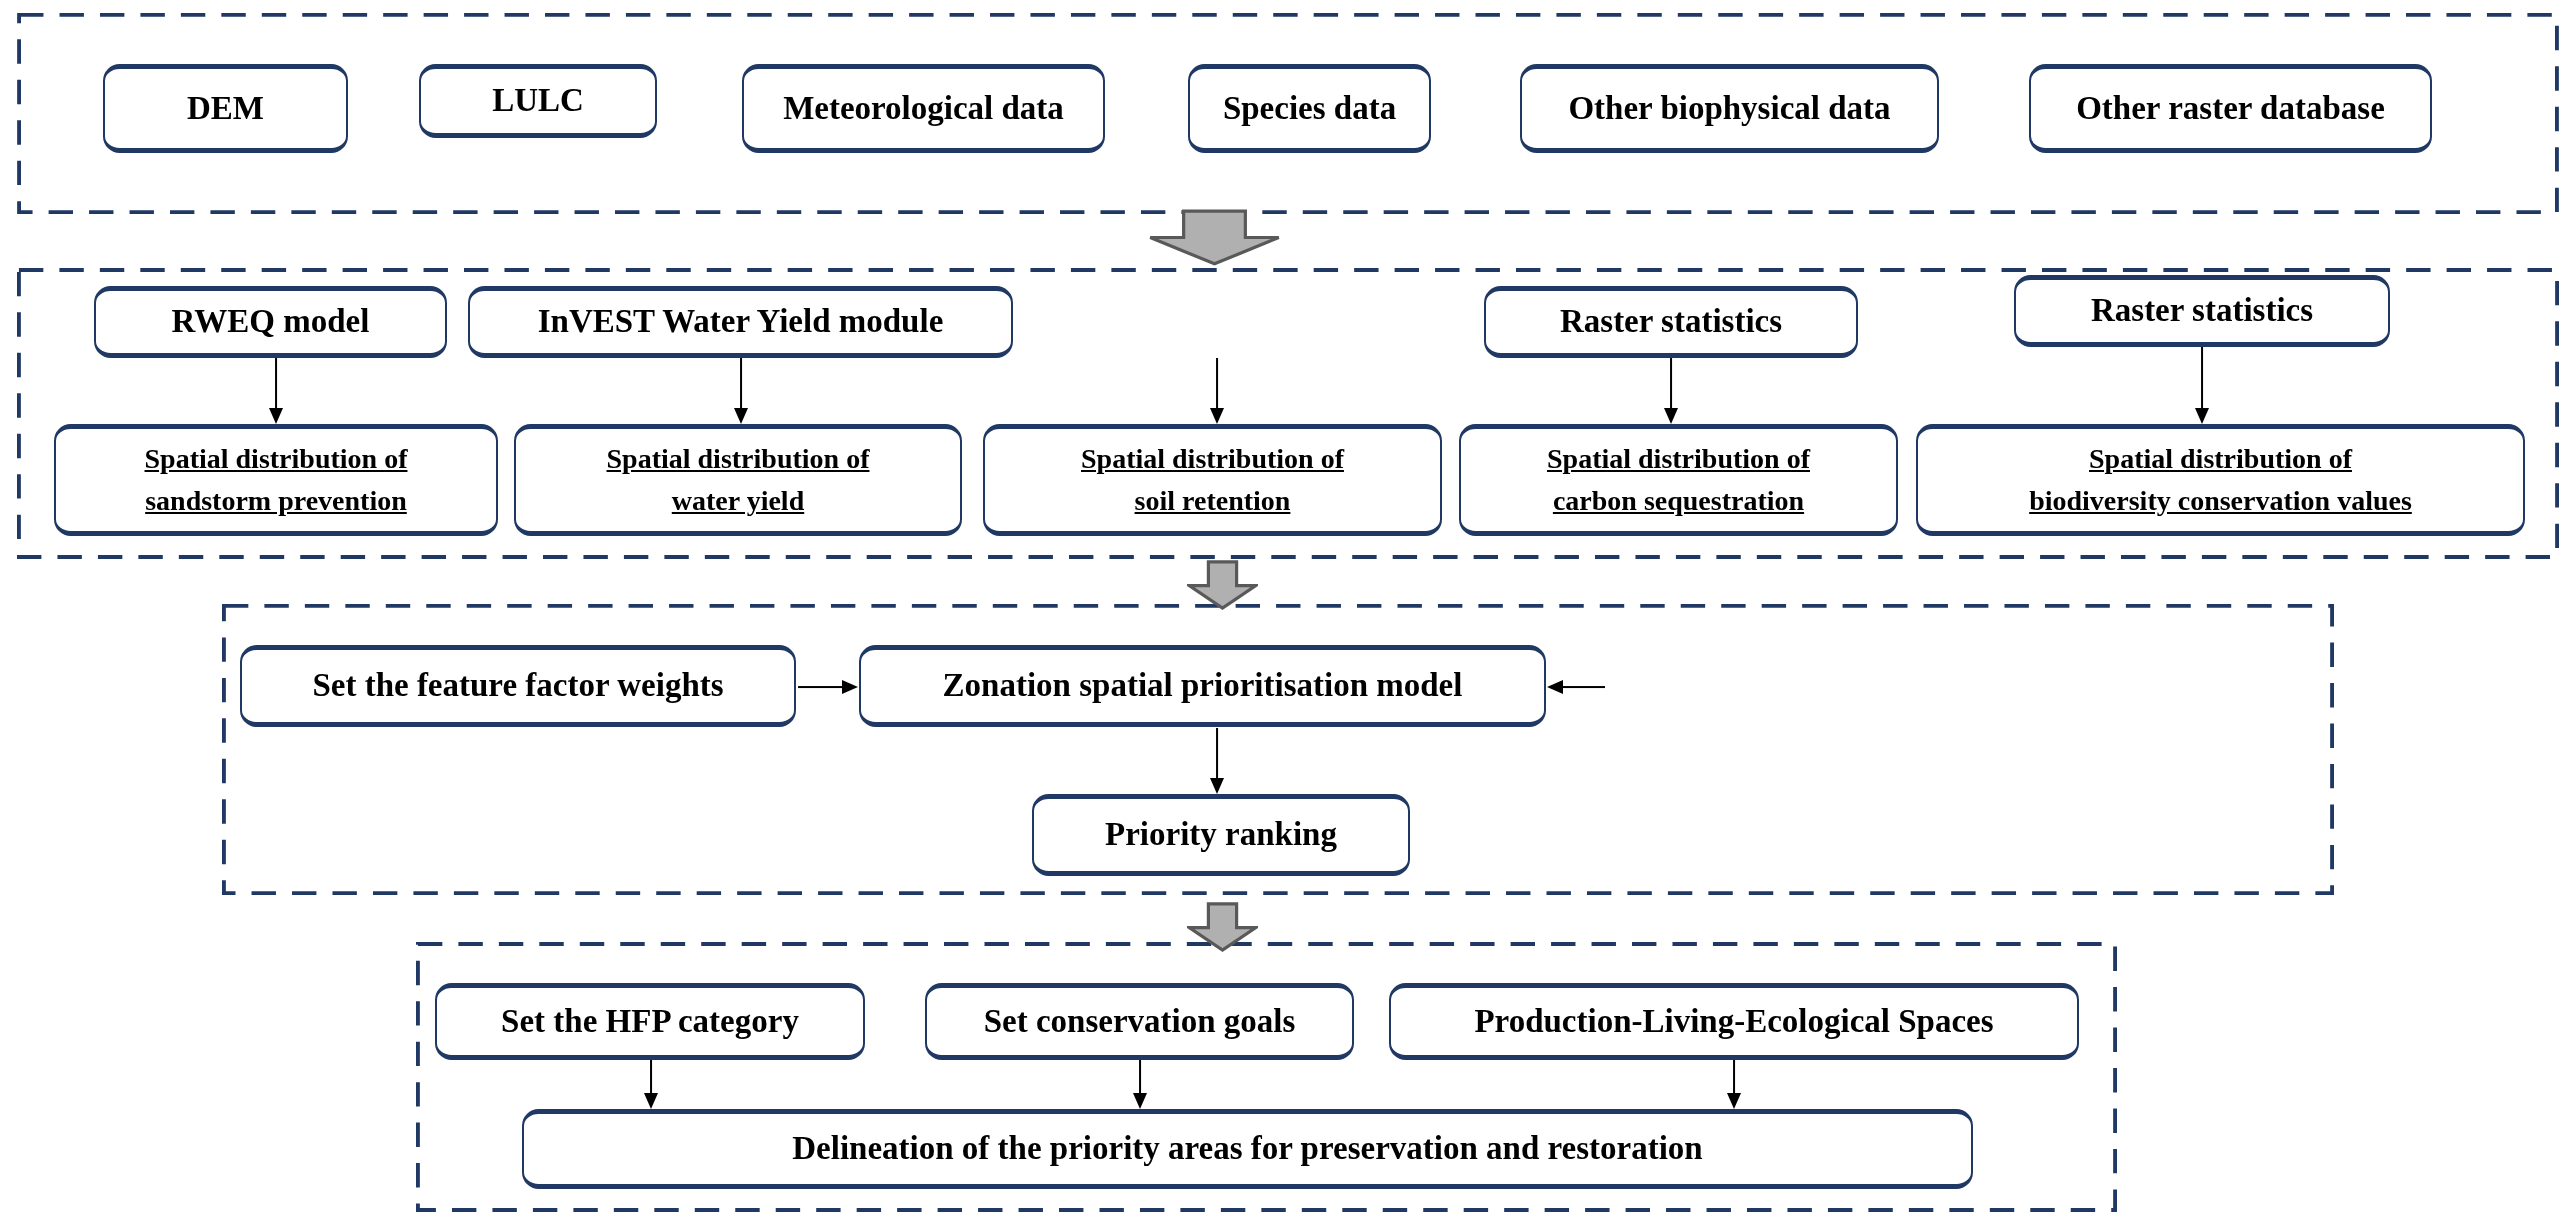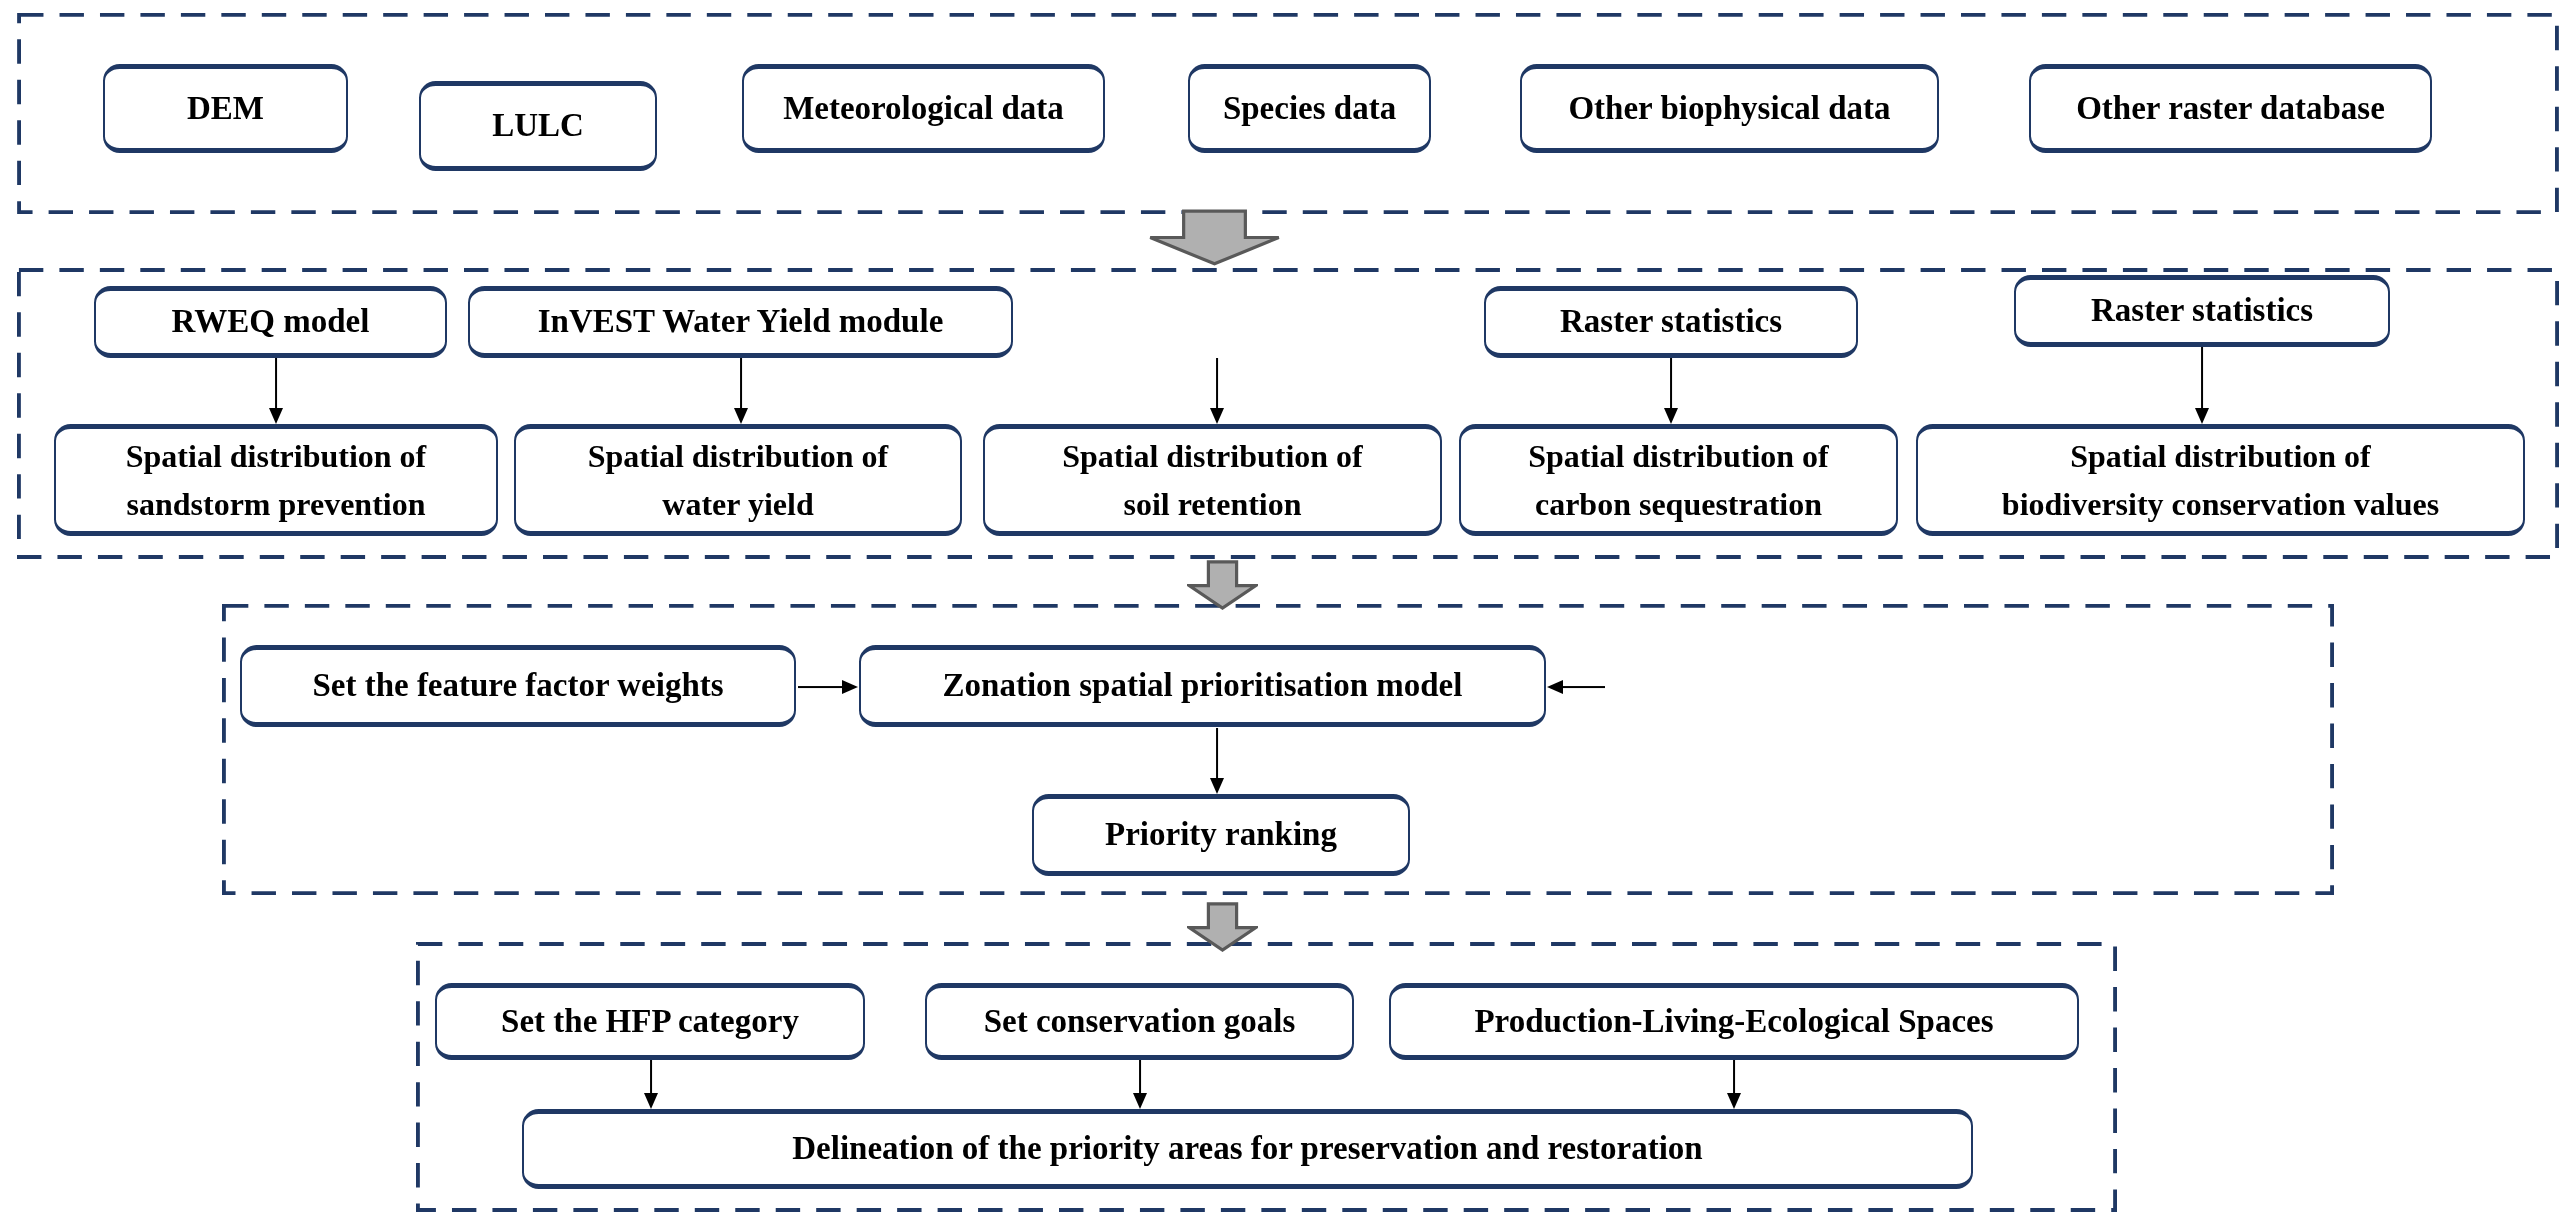--- a/index.html
+++ b/index.html
@@ -22,21 +22,21 @@
     border-width:5.1px 2.6px;
     border-radius:16.7px;
     display:flex;align-items:center;justify-content:center;
     text-align:center;
     font-size:33px;line-height:1.5;
     white-space:pre-line;
     box-sizing:border-box;
     padding:0 11.6px;
     z-index:3;
   }
-  .box.small{font-size:32px;}
+  .box.small{font-size:28px;text-decoration:underline;}
   .varrow{position:absolute;width:15.4px;z-index:2;}
   .varrow .shaft{position:absolute;left:50%;transform:translateX(-50%);top:0;bottom:14px;width:1.9px;background:#000;}
   .varrow .head{position:absolute;left:50%;transform:translateX(-50%);bottom:0;width:0;height:0;
     border-left:7px solid transparent;border-right:7px solid transparent;border-top:16.7px solid #000;}
   .harrow{position:absolute;height:15.4px;z-index:2;}
   .harrow .shaft{position:absolute;top:50%;transform:translateY(-50%);height:1.9px;background:#000;}
   .harrow.right .shaft{left:0;right:13px;}
   .harrow.left  .shaft{right:0;left:13px;}
   .harrow .head{position:absolute;top:50%;transform:translateY(-50%);width:0;height:0;
     border-top:7px solid transparent;border-bottom:7px solid transparent;}
@@ -49,21 +49,21 @@
 
 <div id="canvas">
 
   <div class="section" style="left:16.7px;top:13px;width:2542px;height:201px;">
     <svg width="2542" height="201" viewBox="0 0 3958 313">
       <rect x="3" y="3" width="3952" height="307" fill="none" stroke="#1f3864" stroke-width="6" stroke-dasharray="38 25"></rect>
     </svg>
   </div>
 
   <div class="box" style="left:103px;top:64px;width:245px;height:89px;">DEM</div>
-  <div class="box" style="left:419px;top:81px;width:238px;height:90px;text-align:center;">LULC</div>
+  <div class="box" style="left:419px;top:64px;width:238px;height:74px;text-align:center;">LULC</div>
   <div class="box" style="left:742px;top:64px;width:363px;height:89px;">Meteorological data</div>
   <div class="box" style="left:1520px;top:64px;width:419px;height:89px;">Other biophysical data</div>
   <div class="box" style="left:1188px;top:64px;width:243px;height:89px;">Species data</div>
   <div class="box" style="left:2029px;top:64px;width:403px;height:89px;">Other raster database</div>
 
   <div class="blockarrow" style="left:1147px;top:209px;">
     <svg width="135" height="57" viewBox="0 0 210 88">
       <polygon points="57,3 153,3 153,44 205,44 105,85 5,44 57,44" fill="#b0b0b0" stroke="#595959" stroke-width="5"></polygon>
     </svg>
   </div>

